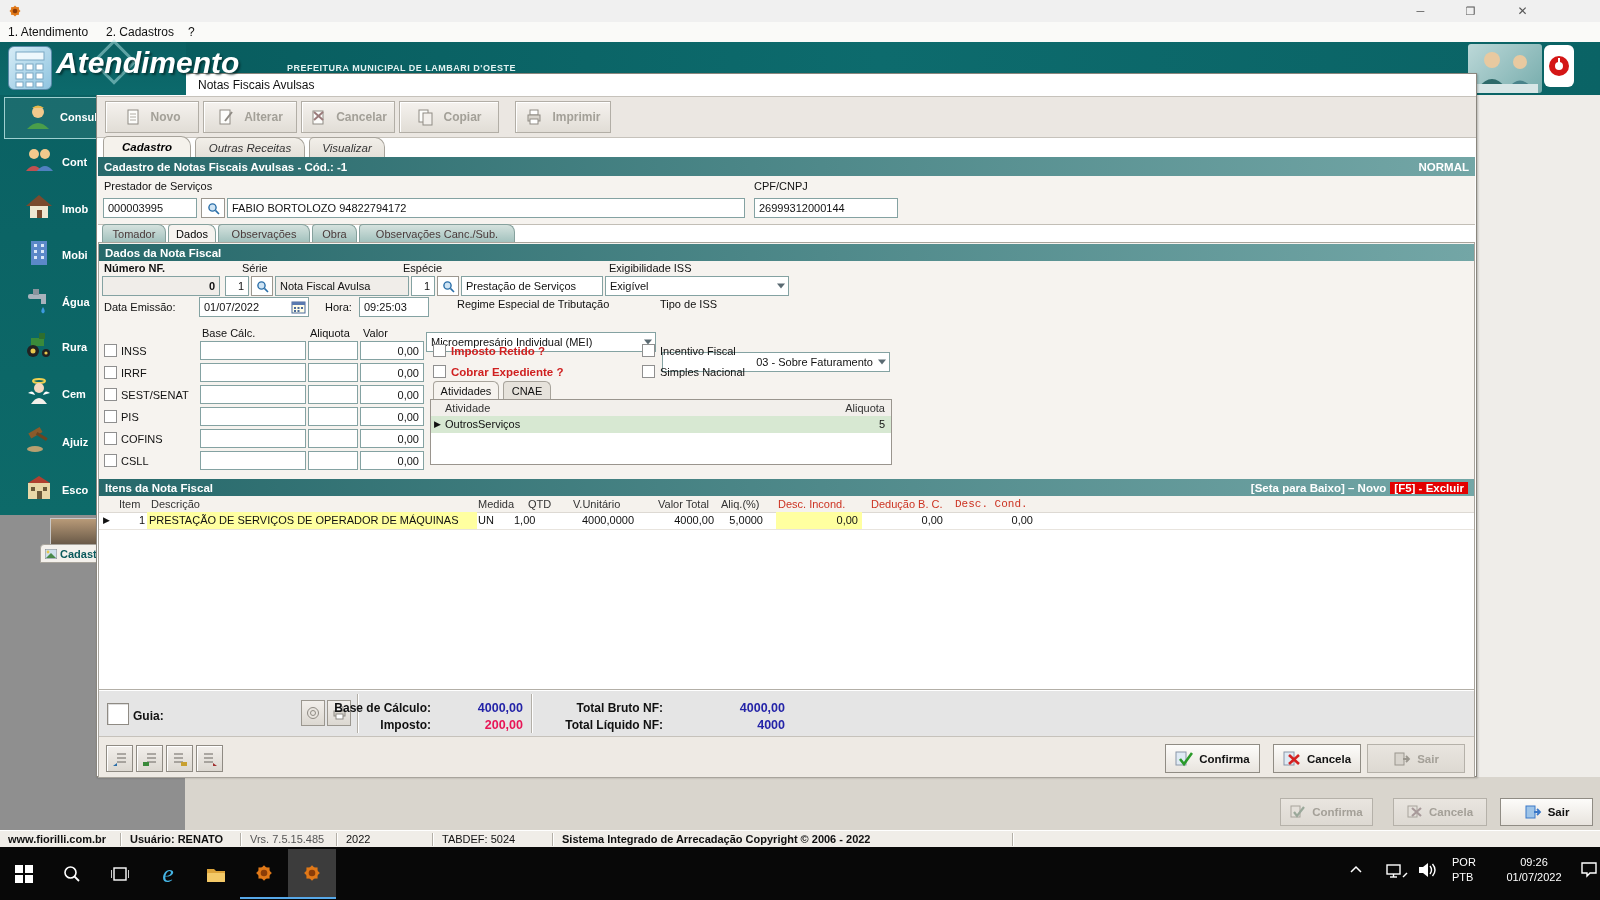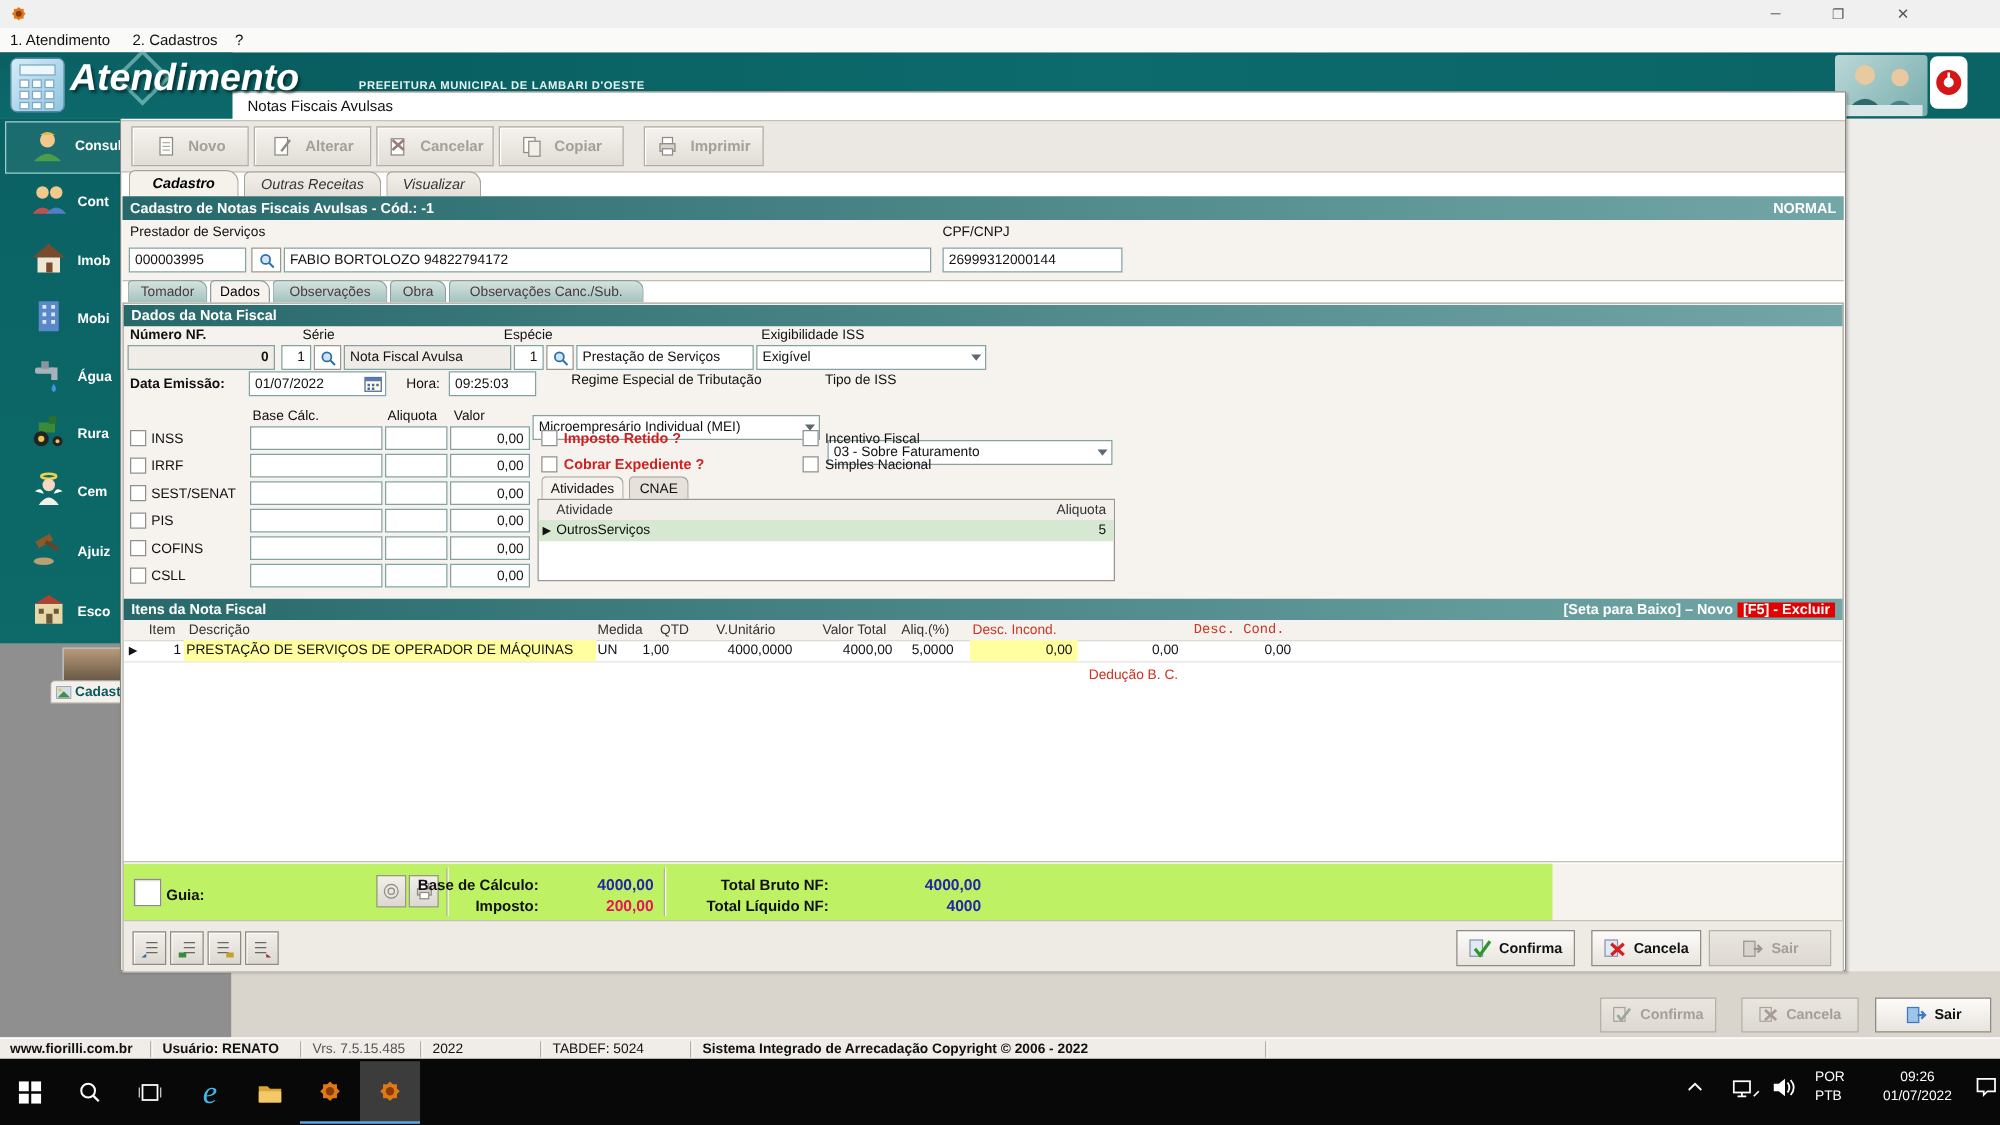--- a/index.html
+++ b/index.html
@@ -316,21 +316,21 @@
           <circle cx="5.5" cy="5.5" r="3.6" fill="#cfe4f4" stroke="#2a6ea8" stroke-width="1.4"></circle>
           <line x1="8.4" y1="8.4" x2="12" y2="12" stroke="#2a6ea8" stroke-width="1.6"></line>
         </svg>
     </div>
     <div class="a inp" style="left:364px;top:202px;width:142px;height:20px;">Prestação de Serviços</div>
     <div class="a inp sel" style="left:508px;top:202px;width:184px;height:20px;">
         <span>Exigível</span>
         <span class="chev"></span>
       </div>
 
-    <div class="a txt" style="left:7px;top:227px;font-weight:bold;">Data Emissão:</div>
+    <div class="a txt" style="left:7px;top:227px;">Data Emissão:</div>
     <div class="a inp" style="left:102px;top:223px;width:110px;height:20px;">
       <span>01/07/2022</span>
       <svg class="a" style="right:2px;top:2px;left:auto;" width="15" height="14">
           <rect x="1" y="2" width="13" height="11" fill="#fffde8" stroke="#4a6a9a"></rect>
           <rect x="1" y="2" width="13" height="3" fill="#5a7ab0"></rect>
           <g fill="#4a6a9a">
             <rect x="3" y="7" width="2" height="2"></rect>
             <rect x="6.5" y="7" width="2" height="2"></rect>
             <rect x="10" y="7" width="2" height="2"></rect>
             <rect x="3" y="10" width="2" height="2"></rect>
@@ -339,21 +339,21 @@
         </svg>
     </div>
     <div class="a txt" style="left:228px;top:227px;">Hora:</div>
     <div class="a inp" style="left:262px;top:223px;width:70px;height:20px;">09:25:03</div>
     <div class="a txt" style="left:329px;top:224px;padding-left:31px;">Regime Especial de Tributação</div>
     <div class="a txt" style="left:563px;top:224px;">Tipo de ISS</div>
     <div class="a inp sel" style="left:329px;top:238px;width:230px;height:20px;">
         <span>Microempresário Individual (MEI)</span>
         <span class="chev"></span>
       </div>
-    <div class="a inp sel" style="left:565px;top:238px;width:228px;height:20px;">
+    <div class="a inp sel" style="left:565px;top:238px;width:228px;height:20px;justify-content:flex-end;">
         <span>03 - Sobre Faturamento</span>
         <span class="chev"></span>
       </div>
 
     <div class="a txt" style="left:105px;top:253px;">Base Cálc.</div>
     <div class="a txt" style="left:213px;top:253px;">Aliquota</div>
     <div class="a txt" style="left:266px;top:253px;">Valor</div>
 
     <div>
       <div class="a cb" style="left:7px;top:270px;"></div>
@@ -439,39 +439,39 @@
     <div class="a" style="left:2px;top:422px;width:1375px;height:193px;background:#fff;"></div>
     <div class="a" style="left:2px;top:422px;width:1375px;height:16px;background:#f5f2ed;border-bottom:1px solid #ddd9d3;">
       <span class="a gridhead" style="left:20px;top:2px;">Item</span>
       <span class="a gridhead" style="left:52px;top:2px;">Descrição</span>
       <span class="a gridhead" style="left:379px;top:2px;">Medida</span>
       <span class="a gridhead" style="left:429px;top:2px;">QTD</span>
       <span class="a gridhead" style="left:474px;top:2px;">V.Unitário</span>
       <span class="a gridhead" style="left:559px;top:2px;">Valor Total</span>
       <span class="a gridhead" style="left:622px;top:2px;">Aliq.(%)</span>
       <span class="a gridhead" style="left:679px;top:2px;color:#cc3322;">Desc. Incond.</span>
-      <span class="a gridhead" style="left:772px;top:2px;color:#cc3322;margin-top:36px;">Dedução B. C.</span>
+      <span class="a gridhead" style="left:772px;top:2px;color:#cc3322;">Dedução B. C.</span>
       <span class="a gridhead" style="left:856px;top:2px;color:#cc3322;font-family:Liberation Mono, monospace;">Desc. Cond.</span>
     </div>
     <div class="a" style="left:2px;top:438px;width:1375px;height:17px;border-bottom:1px solid #e8e4de;">
       <span class="a" style="left:4px;top:3px;font-size:9px;">▶</span>
       <span class="a cell" style="left:20px;top:2px;width:26px;text-align:right;">1</span>
       <span class="a cell" style="left:48px;top:0;width:330px;height:17px;background:#ffffa0;padding:2px 2px 0 2px;">PRESTAÇÃO DE SERVIÇOS DE OPERADOR DE MÁQUINAS</span>
       <span class="a cell" style="left:379px;top:2px;">UN</span>
       <span class="a cell" style="left:415px;top:2px;width:47px;text-align:left;">1,00</span>
       <span class="a cell" style="left:470px;top:2px;width:65px;text-align:right;">4000,0000</span>
       <span class="a cell" style="left:545px;top:2px;width:70px;text-align:right;">4000,00</span>
       <span class="a cell" style="left:615px;top:2px;width:49px;text-align:right;">5,0000</span>
       <span class="a cell" style="left:677px;top:0;width:86px;height:17px;background:#ffffa0;text-align:right;padding:2px 4px 0 0;">0,00</span>
       <span class="a cell" style="left:774px;top:2px;width:70px;text-align:right;">0,00</span>
       <span class="a cell" style="left:858px;top:2px;width:76px;text-align:right;">0,00</span>
     </div>
 
     <div class="a etchh" style="left:2px;top:615px;width:1375px;"></div>
-    <div class="a" style="left:2px;top:617px;width:1143px;height:45px;background:#bef264;">
+    <div class="a" style="left:2px;top:617px;width:1375px;height:45px;background:#e5e5e5;">
       <div class="a" style="left:8px;top:12px;width:20px;height:20px;background:#fff;border:1px solid #8f8b84;box-shadow:inset 1px 1px 0 #ddd;"></div>
       <div class="a txt b" style="left:34px;top:18px;font-size:12px;">Guia:</div>
       <div class="a smallbtn" style="left:202px;top:9px;width:24px;height:26px;">
         <svg width="14" height="14">
             <circle cx="7" cy="7" r="5.5" fill="#e8e4de" stroke="#8f8b84"></circle>
             <circle cx="7" cy="7" r="2.5" fill="none" stroke="#8f8b84"></circle>
           </svg>
       </div>
       <div class="a smallbtn" style="left:228px;top:9px;width:24px;height:26px;">
         <svg width="15" height="14">

